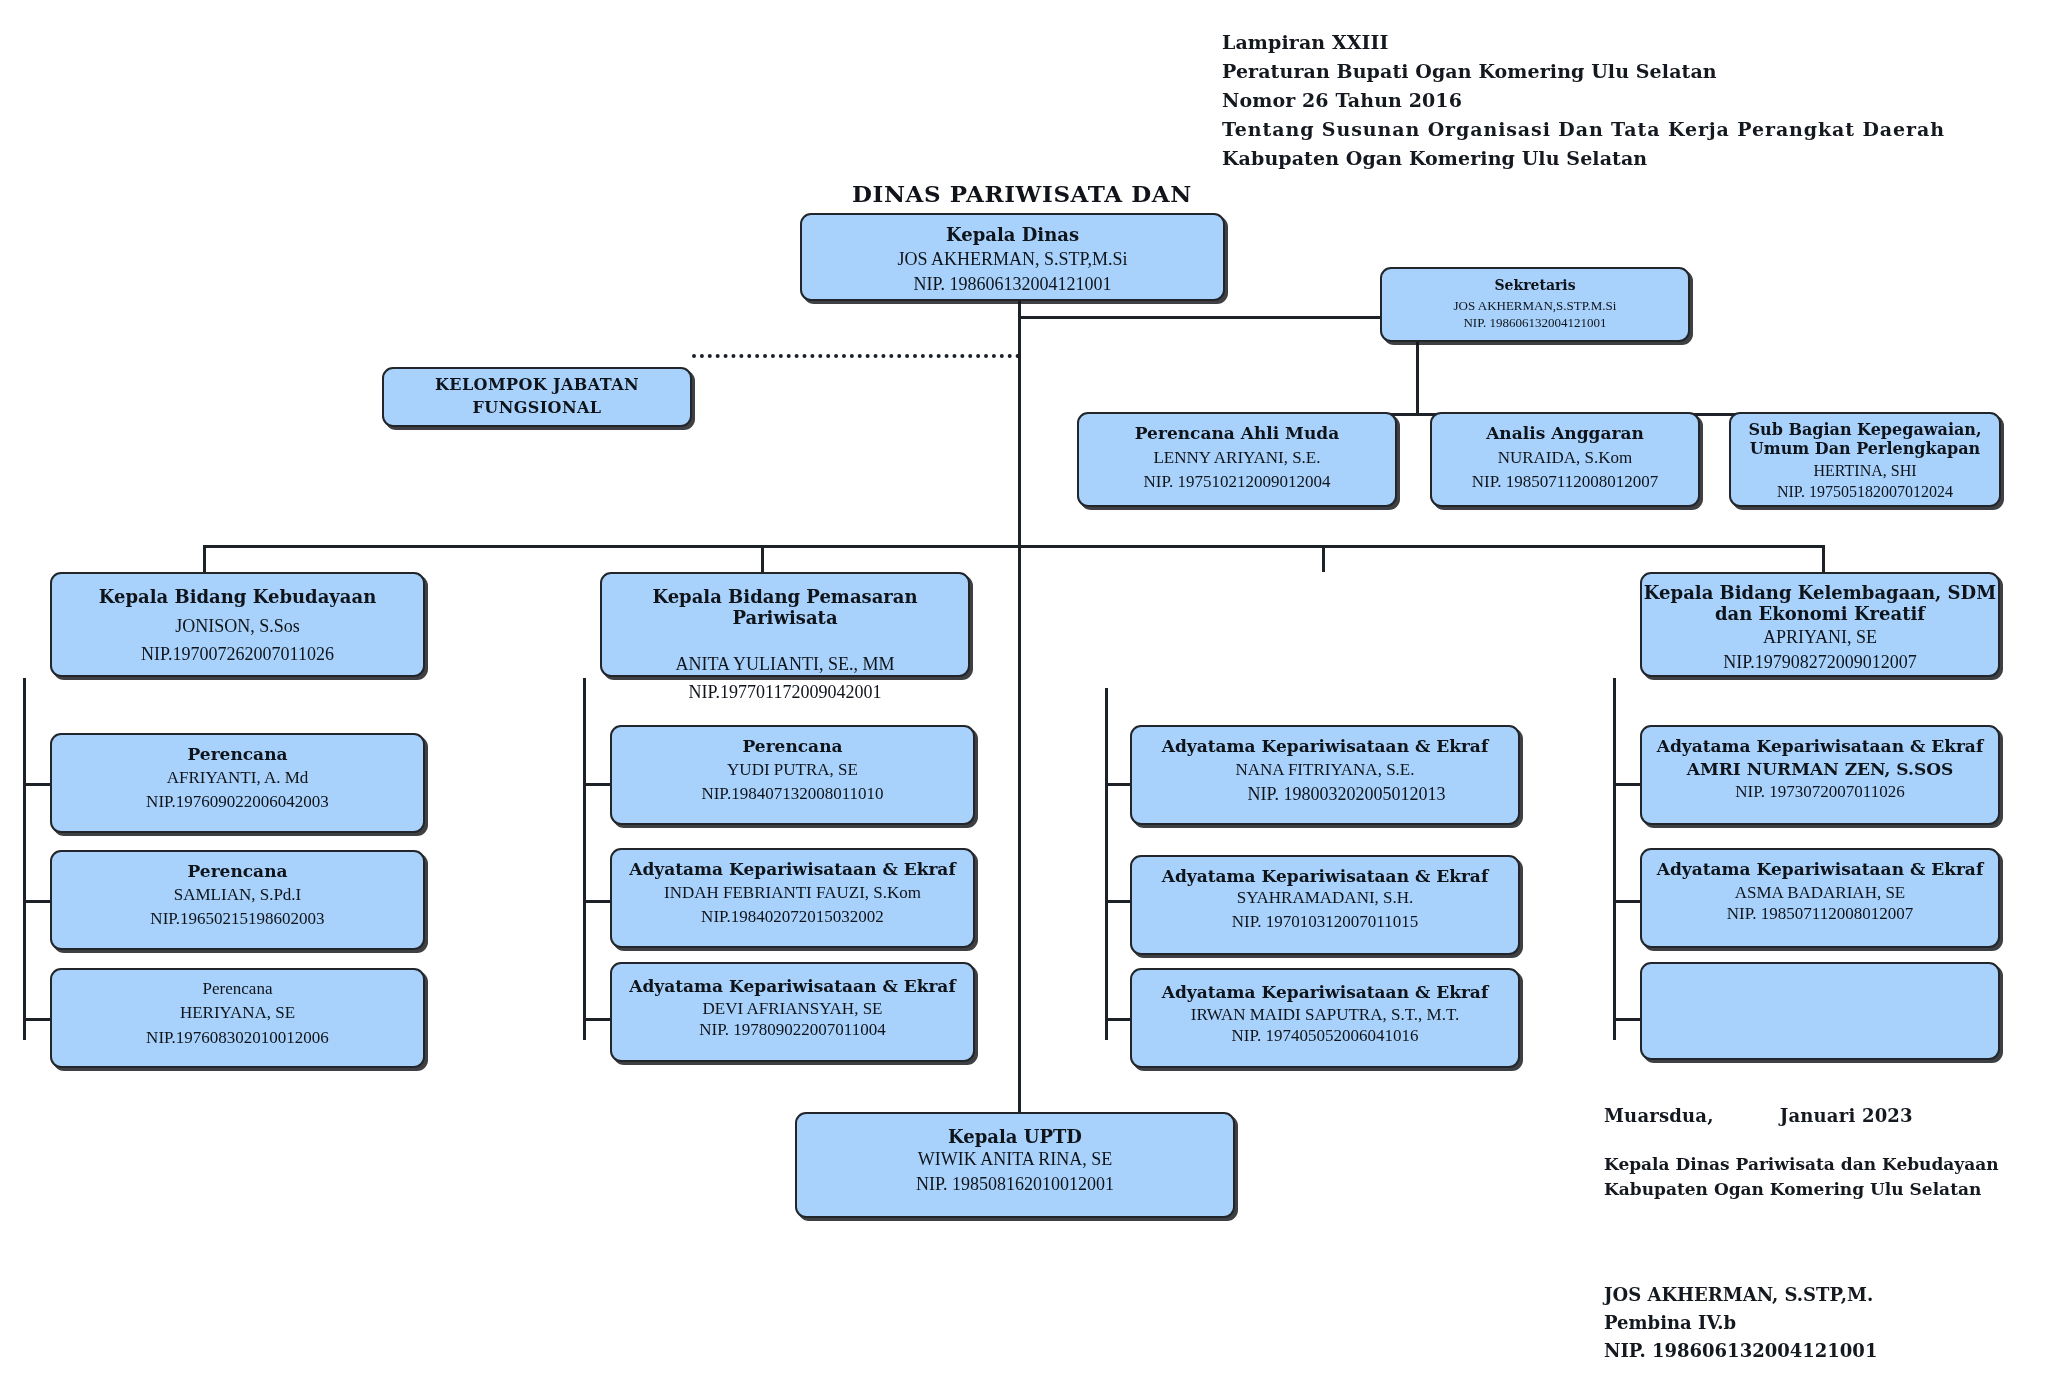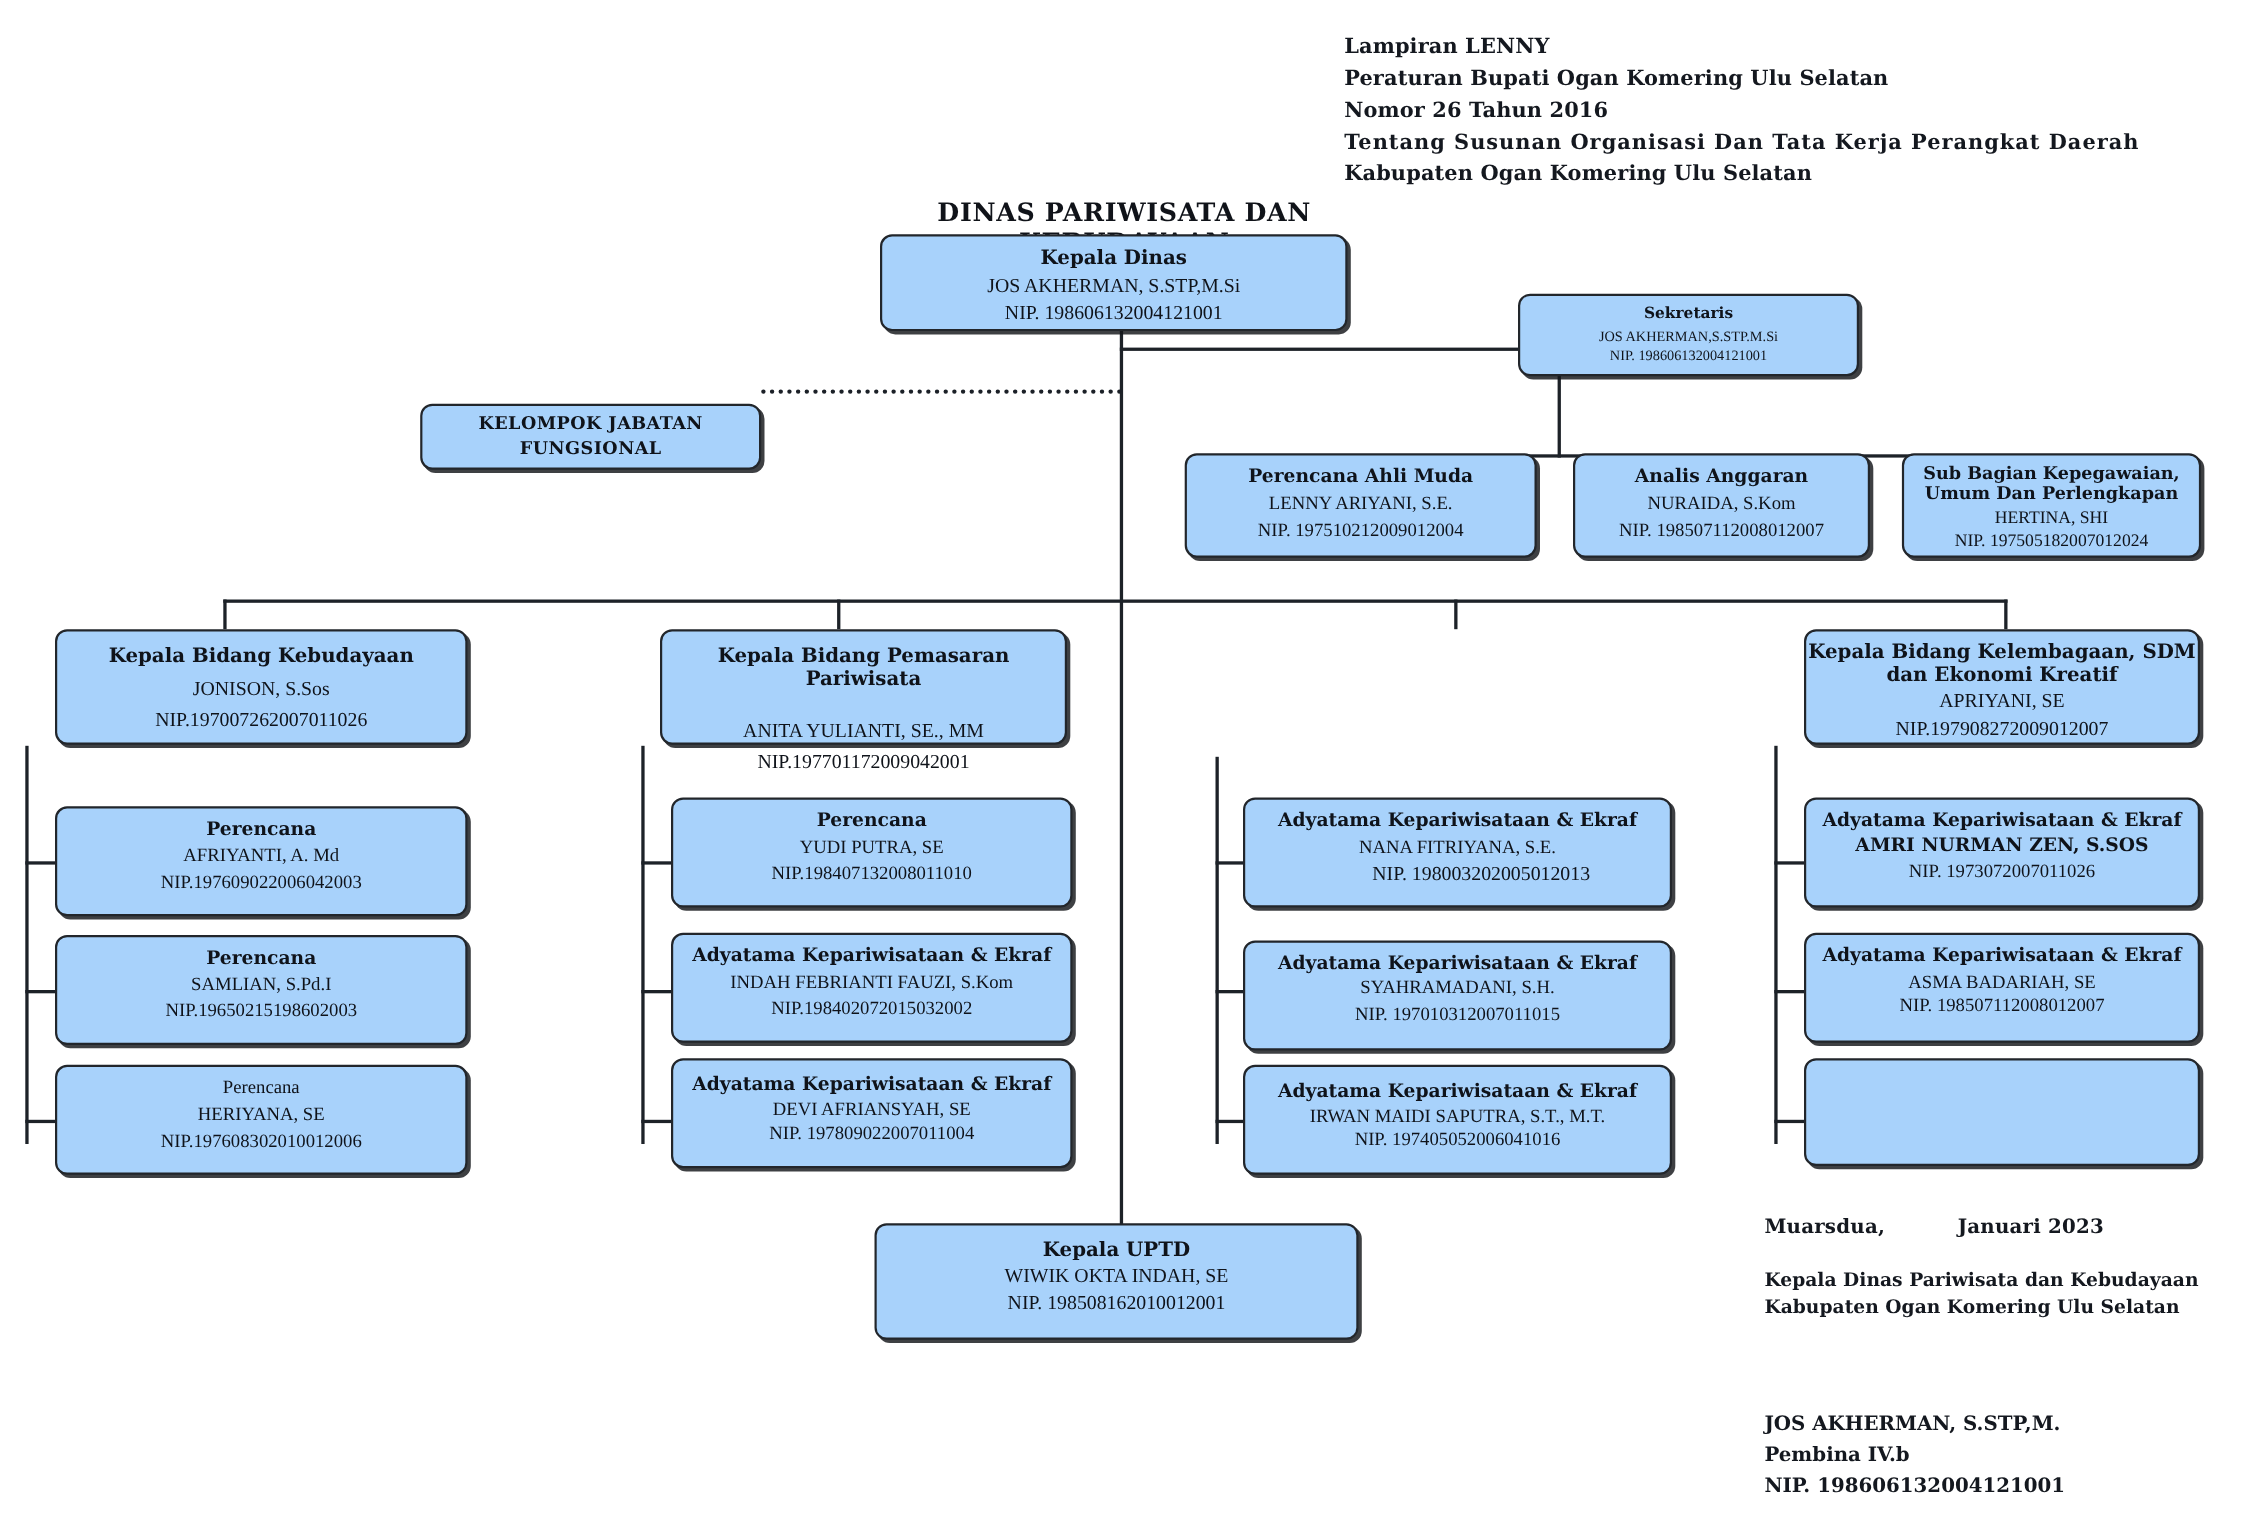--- a/index.html
+++ b/index.html
@@ -43,21 +43,21 @@
   .sig.l2{left:1604px;top:1152px;font-size:17px;line-height:1.45;}
   .sig.l3{left:1604px;top:1281px;font-size:18px;line-height:1.55;}
   .tabsp{display:inline-block;width:66px;}
 </style>
 </head>
 <body>
 
 <div id="stage">
 
   <div class="hdr">
-    <div>Lampiran LENNY</div>
+    <div>Lampiran XXIII</div>
     <div>Peraturan Bupati Ogan Komering Ulu Selatan</div>
     <div>Nomor 26 Tahun 2016</div>
     <div class="sp">Tentang Susunan Organisasi Dan Tata Kerja Perangkat Daerah</div>
     <div>Kabupaten Ogan Komering Ulu Selatan</div>
   </div>
 
   <div class="maintitle">DINAS PARIWISATA DAN KEBUDAYAAN</div>
 
   <div class="ln lnv" style="left:1018px;top:300px;height:818px;"></div>
 
@@ -220,21 +220,21 @@
   </div>
 
   <div class="box" style="left:1640px;top:962px;width:360px;height:98px;">
     <div class="t" style="font-size:17px;"></div>
     <div class="n" style="font-size:17px;"></div>
     <div class="i" style="font-size:17px;"></div>
   </div>
 
   <div class="box" style="left:795px;top:1112px;width:440px;height:106px;padding-top:12px;">
     <div class="t" style="font-size:18px;">Kepala UPTD</div>
-    <div class="n" style="font-size:18px;margin-top:2px;">WIWIK OKTA INDAH, SE</div>
+    <div class="n" style="font-size:18px;margin-top:2px;">WIWIK ANITA RINA, SE</div>
     <div class="i" style="font-size:18px;margin-top:3px;">NIP. 198508162010012001</div>
   </div>
 
   <div class="sig l1">
     <span>Muarsdua,</span><span class="tabsp"></span><span>Januari  2023</span>
   </div>
   <div class="sig l2">
     <div>Kepala Dinas Pariwisata dan Kebudayaan</div>
     <div>Kabupaten Ogan Komering Ulu Selatan</div>
   </div>

